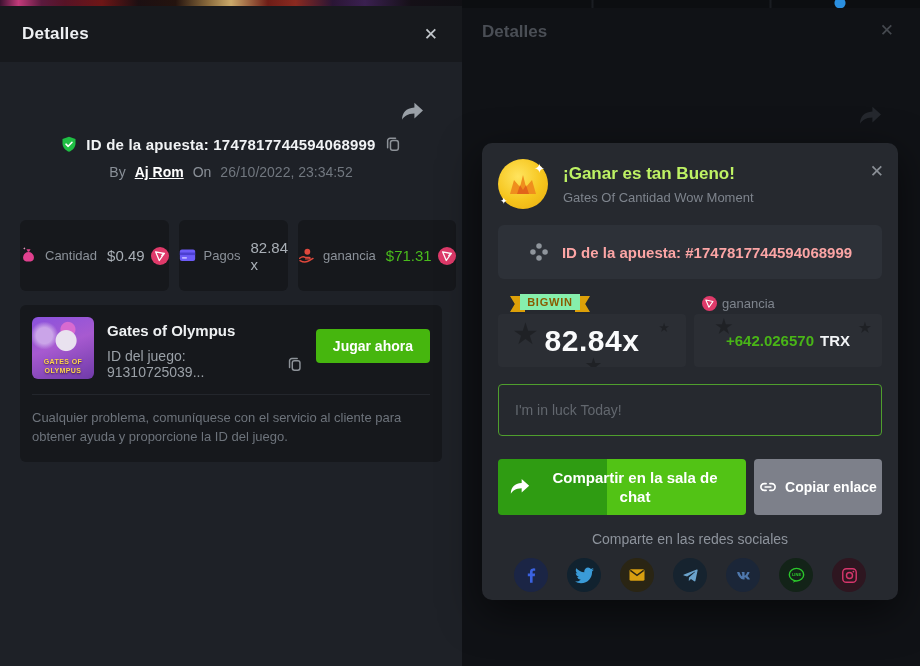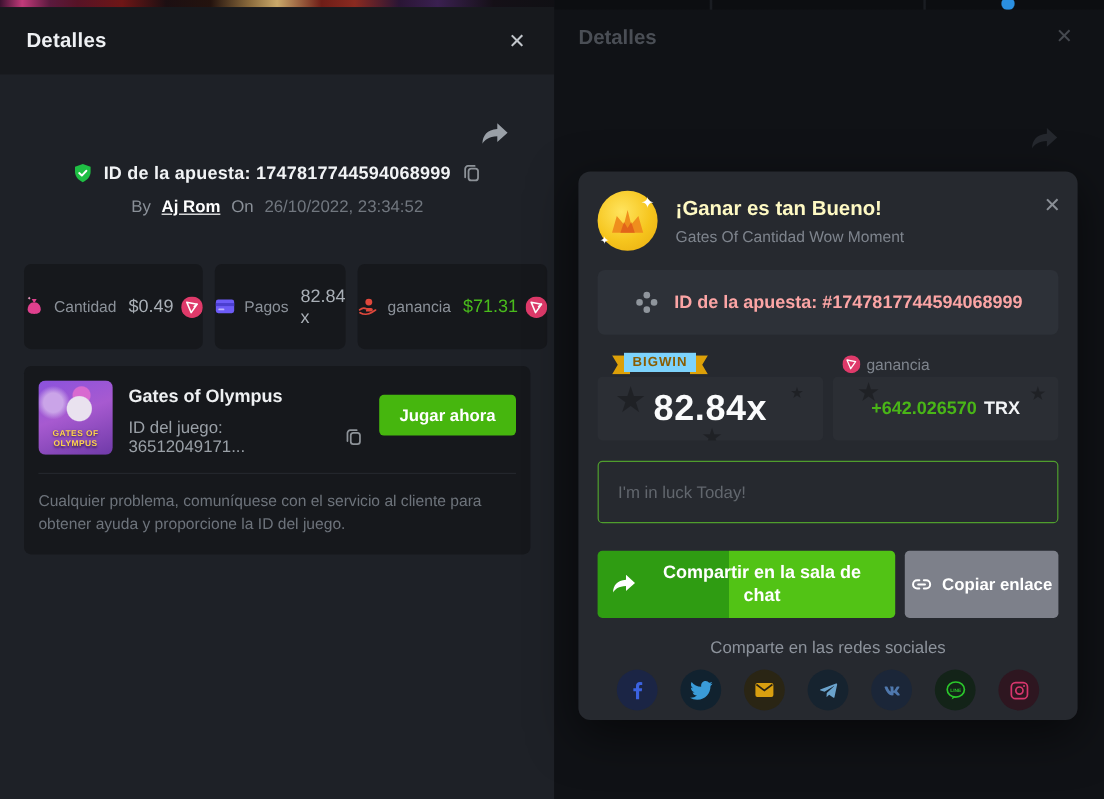--- a/index.html
+++ b/index.html
@@ -56,36 +56,36 @@
   .rp-title { font-size:17px; font-weight:700; color:#4a4e55; }
   .rp-close { color:#45494f; font-size:17px; line-height:1; cursor:pointer; }
   .dim-share { position:absolute; right:38px; top:106px; opacity:.45; }
 
   .modal { position:absolute; left:20px; top:143px; width:416px; height:457px; background:#26292f; border-radius:10px; box-shadow:0 12px 40px rgba(0,0,0,.55); padding:16px; }
   .modal-head { display:flex; gap:15px; position:relative; padding-right:30px; }
   .coin { width:50px; height:50px; border-radius:50%; background:radial-gradient(circle at 40% 35%, #ffe45e 0%, #f6c51d 55%, #e8ab10 100%); position:relative; flex:0 0 50px; }
   .coin svg { position:absolute; left:9px; top:13px; }
   .coin .spark1 { position:absolute; right:3px; top:2px; color:#fff; font-size:13px; }
   .coin .spark2 { position:absolute; left:2px; bottom:3px; color:#fff; font-size:9px; }
-  .m-title { font-size:17px; font-weight:800; color:#fef9c3; margin-top:5px; }
+  .m-title { font-size:17px; font-weight:800; color:#bef264; margin-top:5px; }
   .m-sub { font-size:13px; color:#7e848d; margin-top:6px; }
   .m-close { position:absolute; right:-2px; top:4px; color:#8a8f96; font-size:17px; cursor:pointer; line-height:1; }
 
   .id-row { margin-top:16px; height:54px; background:#2d3138; border-radius:6px; display:flex; align-items:center; justify-content:center; gap:12px; }
   .id-row-text { font-size:15px; color:#fca5a5; font-weight:600; }
 
   .win-row { display:flex; gap:8px; margin-top:13px; }
   .win-col { flex:1; position:relative; }
   .col-label { height:22px; display:flex; align-items:center; gap:5px; padding-left:8px; }
   .gan-label { font-size:13px; color:#7e848d; }
   .ribbon { position:relative; width:80px; height:18px; margin-left:4px; }
   .rb-left,.rb-right { position:absolute; top:2px; bottom:0; width:15px; background:#dda008; }
   .rb-left  { left:0;  clip-path:polygon(0 0,100% 0,100% 100%,0 100%,32% 50%); }
   .rb-right { right:0; clip-path:polygon(0 0,100% 0,68% 50%,100% 100%,0 100%); }
-  .rb-center { position:absolute; left:10px; right:10px; top:0; bottom:2px; background:#7dd3fc; display:flex; align-items:center; justify-content:center;
+  .rb-center { position:absolute; left:10px; right:10px; top:0; bottom:2px; background:#86efac; display:flex; align-items:center; justify-content:center;
     font-size:11px; font-weight:800; color:#8a5c00; letter-spacing:.8px; }
   .win-box { height:53px; background:#2b2e34; border-radius:4px; position:relative; display:flex; align-items:center; justify-content:center; overflow:hidden; }
   .star { position:absolute; color:rgba(0,0,0,.28); }
   .st1 { left:14px; top:2px;  font-size:30px; }
   .st2 { right:16px; top:6px; font-size:13px; }
   .st3 { left:46%; bottom:-10px; font-size:20px; }
   .st4 { left:20px; top:0; font-size:22px; }
   .st5 { right:10px; top:4px; font-size:16px; }
   .mult { font-size:30px; font-weight:800; color:#fafbfc; letter-spacing:.5px; position:relative; }
   .amount { font-size:15px; font-weight:800; position:relative; white-space:nowrap; }
@@ -196,21 +196,21 @@
       </div>
 
       <div class="game-card">
         <div class="game-top">
           <div class="thumb">
             <div class="thumb-caption">GATES OF OLYMPUS</div>
           </div>
           <div class="game-info">
             <div class="game-title">Gates of Olympus</div>
             <div class="game-id">
-              <span>ID del juego: 36512049171...</span>
+              <span>ID del juego: 91310725039...</span>
               <svg width="16" height="17" viewBox="0 0 17 18">
                 <rect x="5.8" y="4.8" width="8.4" height="10.4" rx="2.4" fill="none" stroke="#8d9298" stroke-width="1.6"></rect>
                 <path d="M11.2 2.4H5.4a2.6 2.6 0 0 0-2.6 2.6v7.4" fill="none" stroke="#8d9298" stroke-width="1.6" stroke-linecap="round"></path>
               </svg>
             </div>
           </div>
           <button class="play-btn">Jugar ahora</button>
         </div>
         <div class="divider"></div>
         <div class="game-bottom">

